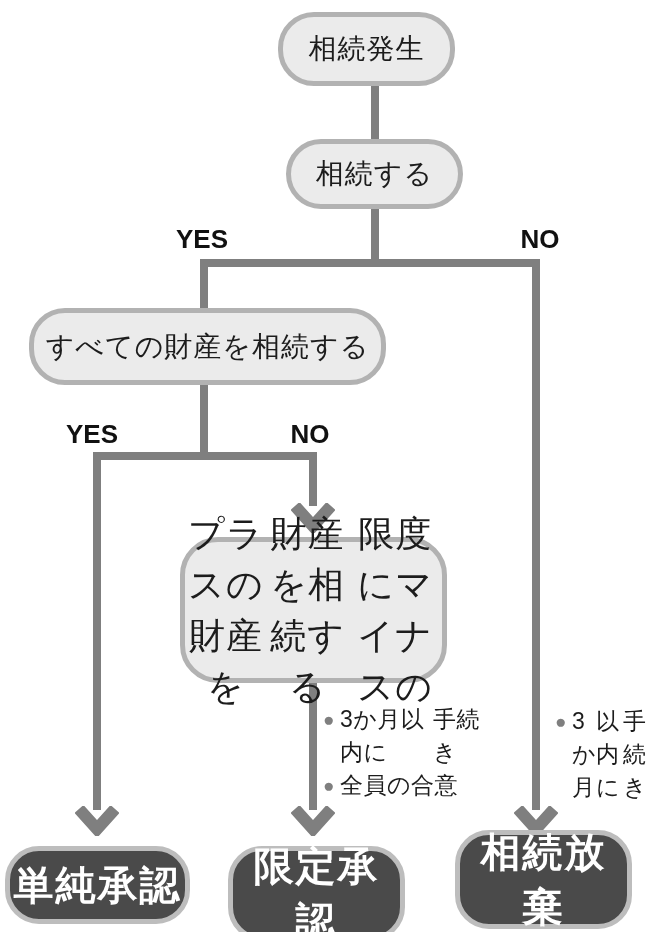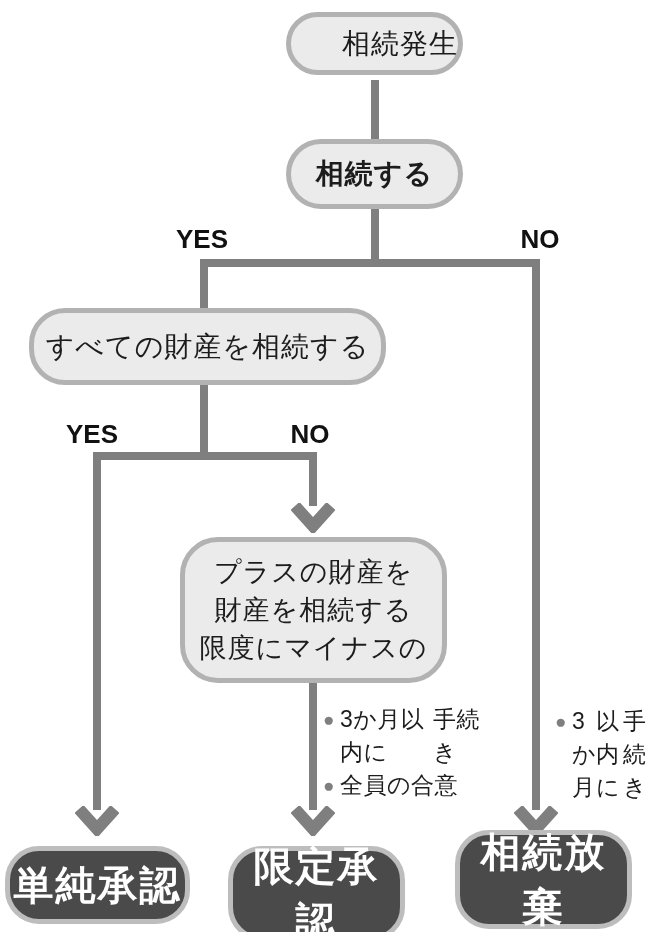--- a/index.html
+++ b/index.html
@@ -15,21 +15,21 @@
     display:flex;align-items:center;justify-content:center;
     background:#ebebeb;
     border:5px solid #b2b2b2;
     box-sizing:border-box;
     color:#1c1c1c;
     font-size:28px;
     letter-spacing:1px;
     text-align:center;
   }
   .pill{border-radius:36px;}
-  .node-multi{flex-direction:column;line-height:1.42;font-size:27px;border-radius:38px;}
+  .node-multi{flex-direction:row;line-height:1.42;font-size:36px;border-radius:38px;}
   .node-dark{
     background:#4a4a4a;
     border:5px solid #bdbdbd;
     border-radius:34px;
     color:#ffffff;
     font-weight:bold;
     font-size:40px;
     letter-spacing:2px;
   }
   .line{position:absolute;background:#7f7f7f;}
@@ -81,25 +81,25 @@
   <svg class="arrowhead" style="left:75px;top:806px;" viewBox="0 0 44 30">
     <path d="M4,3 L22,23 L40,3" stroke="#7f7f7f" stroke-width="12" fill="none"></path>
   </svg>
   <svg class="arrowhead" style="left:291px;top:806px;" viewBox="0 0 44 30">
     <path d="M4,3 L22,23 L40,3" stroke="#7f7f7f" stroke-width="12" fill="none"></path>
   </svg>
   <svg class="arrowhead" style="left:514px;top:806px;" viewBox="0 0 44 30">
     <path d="M4,3 L22,23 L40,3" stroke="#7f7f7f" stroke-width="12" fill="none"></path>
   </svg>
 
-  <div class="node pill" style="left:286px;top:12px;width:177px;height:63px;justify-content:flex-end;">
+  <div class="node pill" style="left:278px;top:12px;width:177px;height:74px;">
     <span>相続発生</span>
   </div>
 
-  <div class="node pill" style="left:286px;top:139px;width:177px;height:70px;font-weight:bold;">
+  <div class="node pill" style="left:286px;top:139px;width:177px;height:70px;">
     <span>相続する</span>
   </div>
 
   <div class="node pill" style="left:29px;top:308px;width:357px;height:77px;">
     <span>すべての財産を相続する</span>
   </div>
 
   <div class="node node-multi" style="left:180px;top:537px;width:267px;height:146px;">
     <span>プラスの財産を</span>
     <span>財産を相続する</span>

